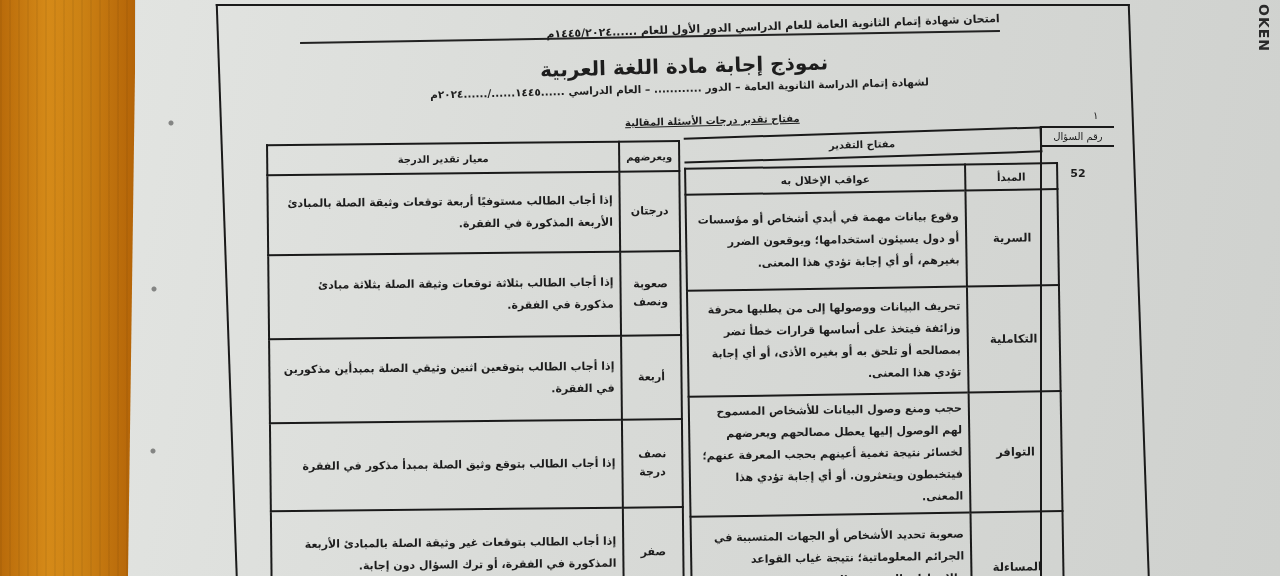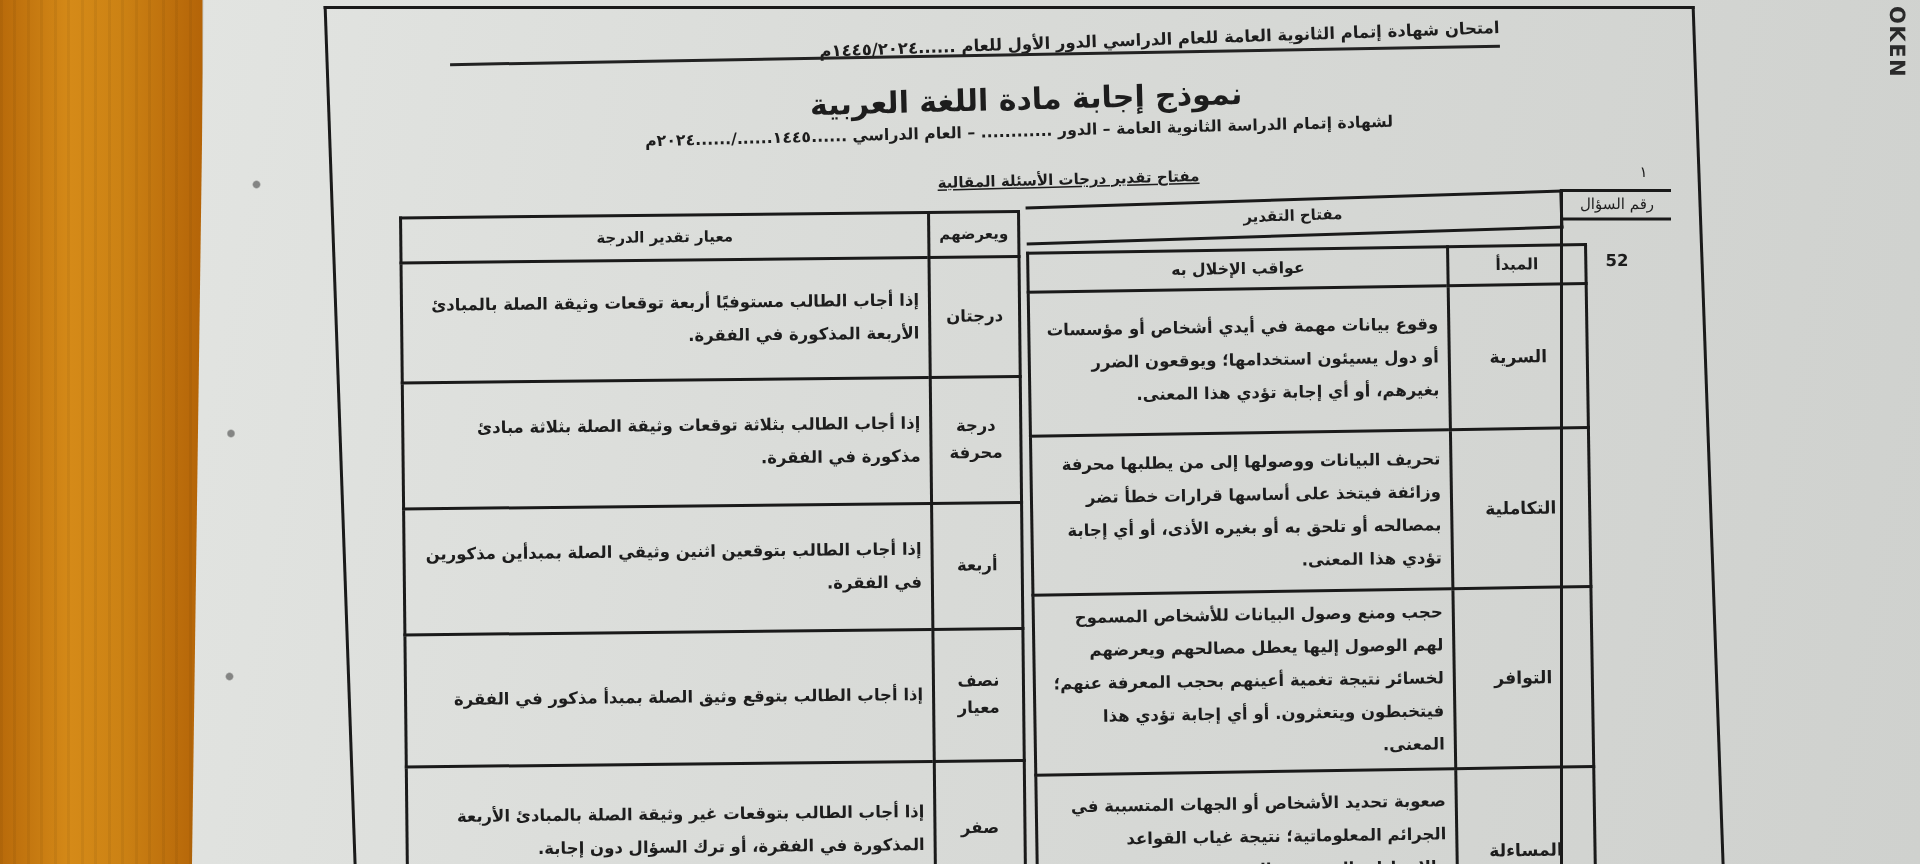--- a/index.html
+++ b/index.html
@@ -110,29 +110,29 @@
   <tbody>
       <tr>
     <th>ويعرضهم</th>
     <th>معيار تقدير الدرجة</th>
   </tr>
   <tr class="r1">
     <td class="grade">درجتان</td>
     <td>إذا أجاب الطالب مستوفيًا أربعة توقعات وثيقة الصلة بالمبادئ الأربعة المذكورة في الفقرة.</td>
   </tr>
   <tr class="r2">
-    <td class="grade">درجة محرفة</td>
+    <td class="grade">صعوبة ونصف</td>
     <td>إذا أجاب الطالب بثلاثة توقعات وثيقة الصلة بثلاثة مبادئ مذكورة في الفقرة.</td>
   </tr>
   <tr class="r3">
     <td class="grade">أربعة</td>
     <td>إذا أجاب الطالب بتوقعين اثنين وثيقي الصلة بمبدأين مذكورين في الفقرة.</td>
   </tr>
   <tr class="r4">
-    <td class="grade">نصف معيار</td>
+    <td class="grade">نصف درجة</td>
     <td>إذا أجاب الطالب بتوقع وثيق الصلة بمبدأ مذكور في الفقرة</td>
   </tr>
   <tr class="r5">
     <td class="grade">صفر</td>
     <td>إذا أجاب الطالب بتوقعات غير وثيقة الصلة بالمبادئ الأربعة المذكورة في الفقرة، أو ترك السؤال دون إجابة.</td>
   </tr>
 </tbody>
   </table>
 
 </body></html>

